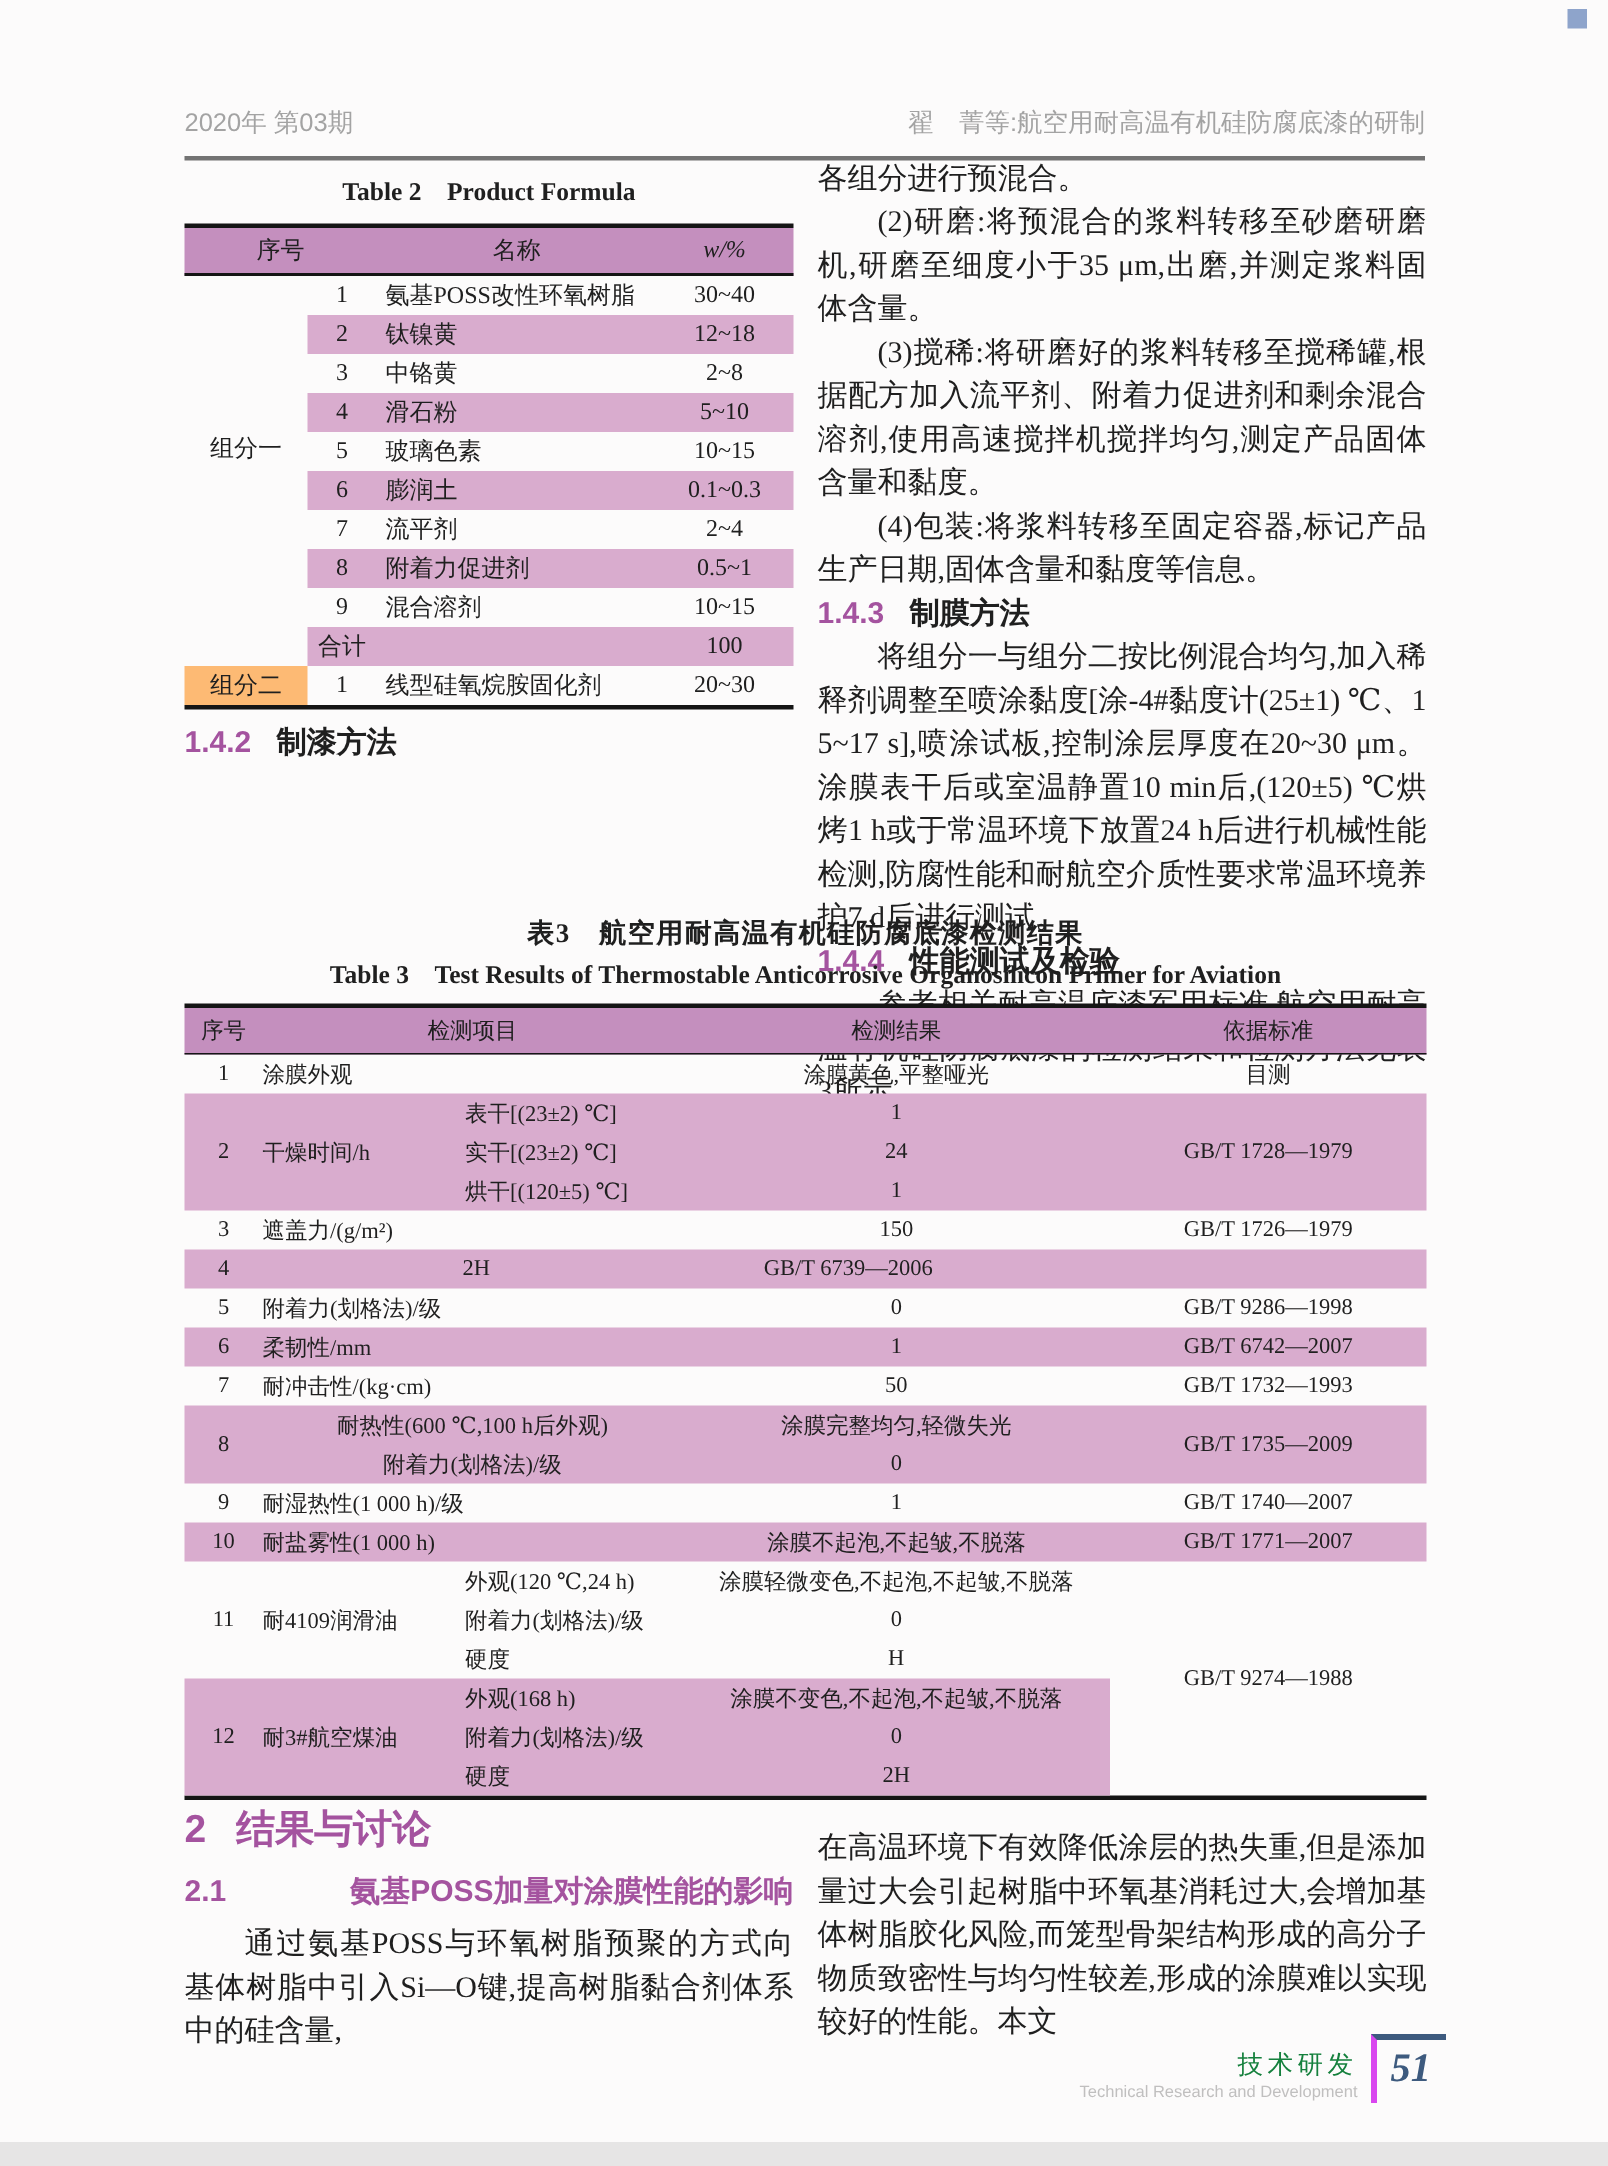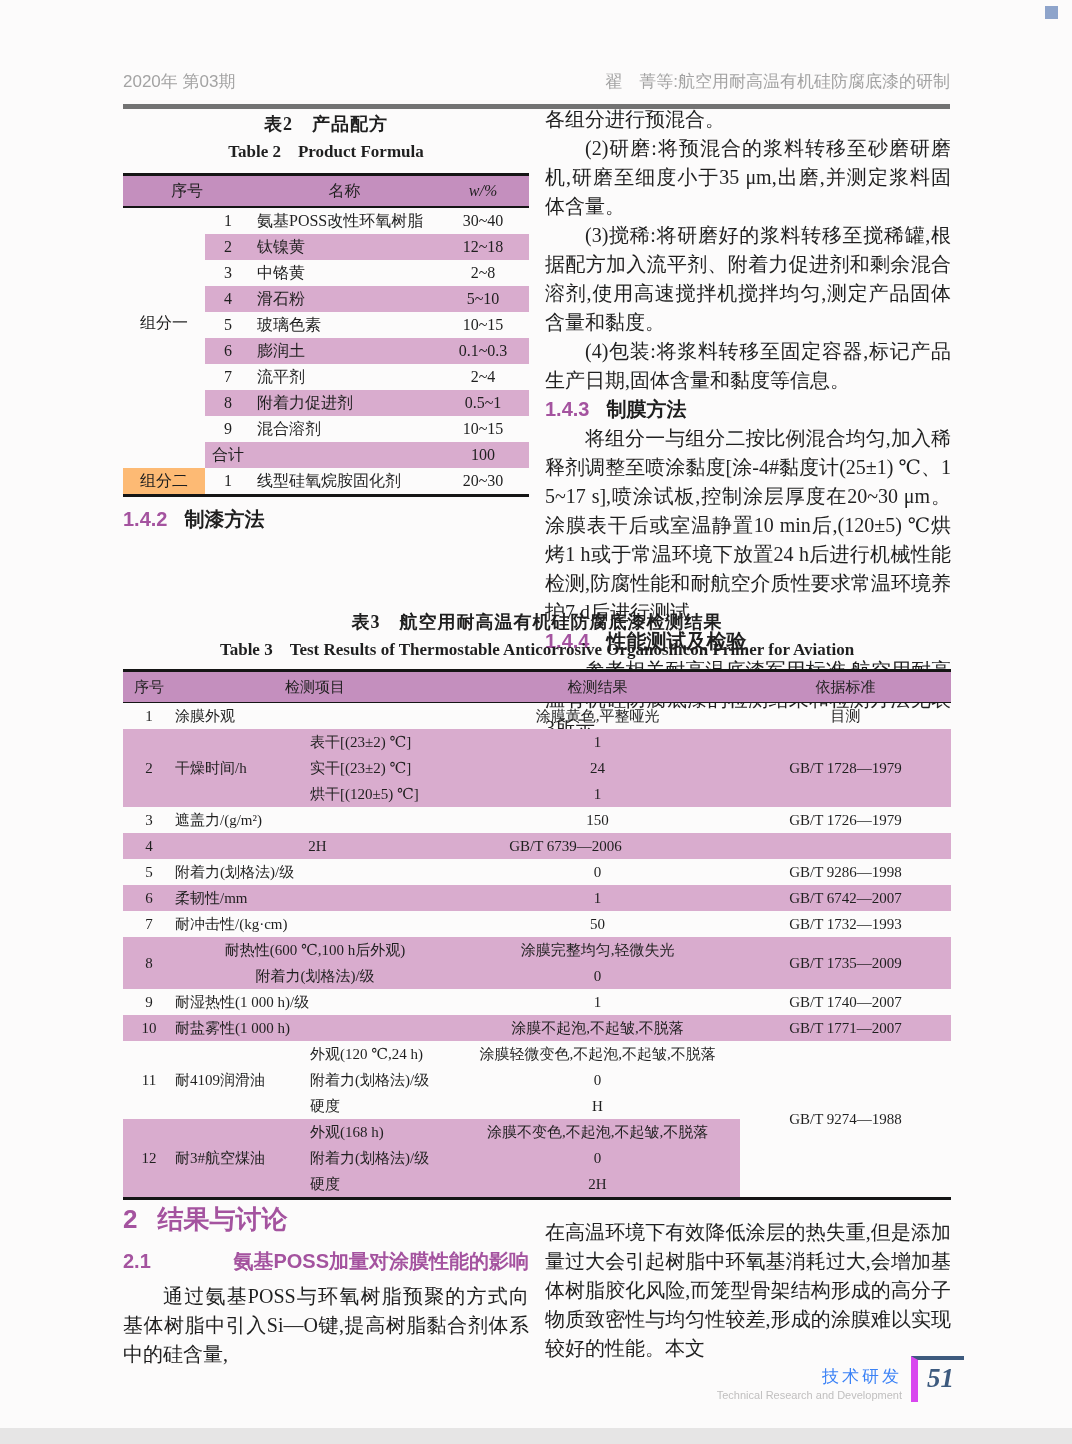--- a/index.html
+++ b/index.html
@@ -4,21 +4,21 @@
 <style>
   html,body{margin:0;padding:0;background:#f2f2f2;}
   .page{position:relative;width:1072px;height:1444px;background:#fcfbfb;overflow:hidden;
         font-family:"Liberation Serif","DejaVu Serif",serif;color:#1f1f1f;}
   .corner-square{position:absolute;top:6px;right:14px;width:13px;height:13px;background:#8ea4cb;}
   .bottom-band{position:absolute;left:0;right:0;bottom:0;height:16px;background:#e6e5e5;}
 
   
   .running-head{position:absolute;left:123px;top:70px;width:827px;display:flex;
     justify-content:space-between;font-family:"Liberation Sans",sans-serif;
-    font-size:17px;color:#a3a3a3;padding-bottom:11px;border-bottom:5px solid #737373;}
+    font-size:17px;color:#a3a3a3;padding-bottom:11px;border-bottom:3px solid #737373;}
 
   
   .col{position:absolute;width:406px;}
   .left-top{left:123px;top:112px;}
   .right-top{left:545px;top:105px;}
   .left-bottom{left:123px;top:1202px;}
   .right-bottom{left:545px;top:1218px;}
 
   .para{font-size:20px;line-height:29px;text-align:justify;word-break:break-all;margin:0;}
   .indent{text-indent:2em;}
@@ -75,38 +75,37 @@
 
   
   .h2-row{display:flex;gap:20px;font-family:"Liberation Sans",sans-serif;font-weight:bold;
     color:#a4539f;font-size:26px;line-height:34px;}
   .h3-row{display:flex;gap:0;font-family:"Liberation Sans",sans-serif;font-weight:bold;
     color:#a4539f;font-size:20px;line-height:30px;margin-top:10px;margin-bottom:6px;justify-content:space-between;}
 
   
   .footer{position:absolute;right:108px;top:1356px;display:flex;align-items:flex-start;gap:9px;}
   .footer-labels{text-align:right;margin-top:9px;font-family:"Liberation Sans",sans-serif;}
-  .f-cn{font-size:17px;color:#3b82f6;letter-spacing:3px;}
+  .f-cn{font-size:17px;color:#15803d;letter-spacing:3px;}
   .f-en{font-size:11px;color:#c0bfbf;margin-top:1px;}
-  .page-num-box{border-top:4px solid #3d5a7e;border-left:7px solid #d946ef;padding:3px 10px 8px 9px;}
+  .page-num-box{border-top:4px solid #3d5a7e;border-left:4px solid #d946ef;padding:3px 10px 8px 9px;}
   .page-num{font-size:27px;font-style:italic;font-weight:bold;color:#3d5a7e;}
 </style>
 </head>
 <body>
 
 <div class="page">
   <div class="corner-square"></div>
 
   <div class="running-head">
     <span>2020年 第03期</span>
     <span>翟　菁等:航空用耐高温有机硅防腐底漆的研制</span>
   </div>
 
   <div class="col left-top">
-    <div class="tbl-title-cn">表2　产品配方</div>
     <div class="tbl-title-en">Table 2　Product Formula</div>
 
     <div class="table2">
       <div class="t2-head">
         <div class="t2h-no">序号</div>
         <div class="t2h-name">名称</div>
         <div class="t2h-w">w/%</div>
       </div>
 
       <div class="t2-row">

